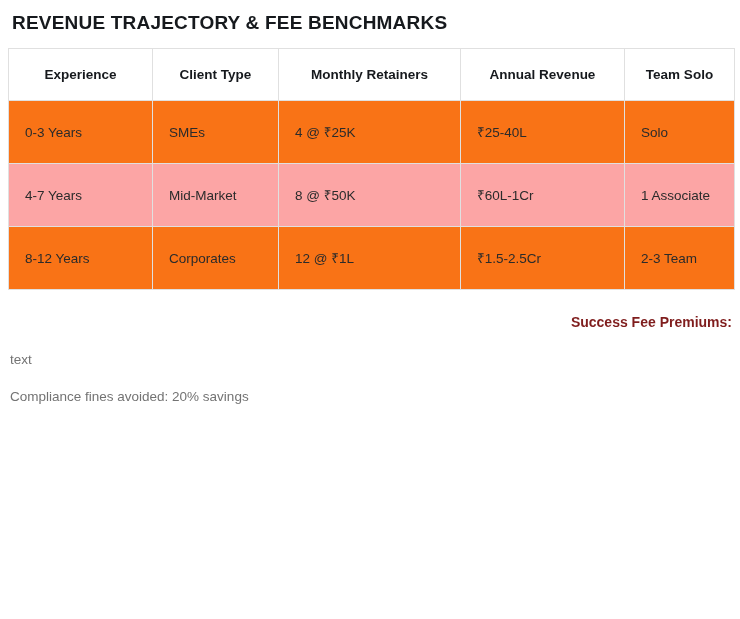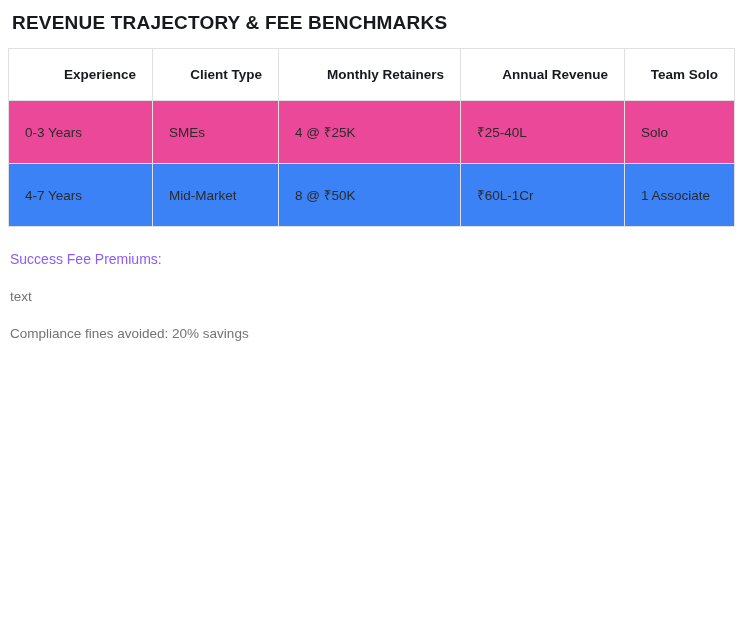--- a/index.html
+++ b/index.html
@@ -31,49 +31,50 @@
     width: 726px;
     table-layout: fixed;
     border: 1px solid #e0e0e0;
   }
   table.benchmarks col.c0 { width: 144px; }
   table.benchmarks col.c1 { width: 126px; }
   table.benchmarks col.c2 { width: 182px; }
   table.benchmarks col.c3 { width: 164px; }
   table.benchmarks col.c4 { width: 110px; }
   table.benchmarks th {
-    text-align: right;
+    text-align: center;
     font-size: 13.5px;
     font-weight: bold;
     color: #16191d;
     padding: 18px 16px;
     border: 1px solid #e0e0e0;
     background: #ffffff;
     vertical-align: middle;
   }
   table.benchmarks td {
     text-align: left;
     font-size: 13.5px;
     font-weight: normal;
     color: #2b2b2b;
     padding: 22px 16px;
     border: 1px solid #e0e0e0;
     vertical-align: middle;
   }
   table.benchmarks tr.row-even td {
-    background: #ec4899;
+    background: #f97316;
   }
   table.benchmarks tr.row-odd td {
-    background: #3b82f6;
+    background: #fca5a5;
   }
   .section-heading {
     font-size: 14px;
-    font-weight: normal;
-    color: #8b5cf6;
+    font-weight: bold;
+    color: #7f1d1d;
     margin: 24px 0 0 2px;
+    text-align: right;
   }
   .body-line {
     font-size: 13.5px;
     color: #737373;
     margin: 22px 0 0 2px;
   }
 </style>
 </head>
 <body>
 
@@ -106,20 +107,27 @@
         <td>₹25-40L</td>
         <td>Solo</td>
       </tr>
       <tr class="row-odd">
         <td>4-7 Years</td>
         <td>Mid-Market</td>
         <td>8 @ ₹50K</td>
         <td>₹60L-1Cr</td>
         <td>1 Associate</td>
       </tr>
+      <tr class="row-even">
+        <td>8-12 Years</td>
+        <td>Corporates</td>
+        <td>12 @ ₹1L</td>
+        <td>₹1.5-2.5Cr</td>
+        <td>2-3 Team</td>
+      </tr>
     </tbody>
   </table>
 
   <div class="section-heading">Success Fee Premiums:</div>
 
   <div class="body-line">text</div>
   <div class="body-line">Compliance fines avoided: 20% savings</div>
 
 </div>
 

